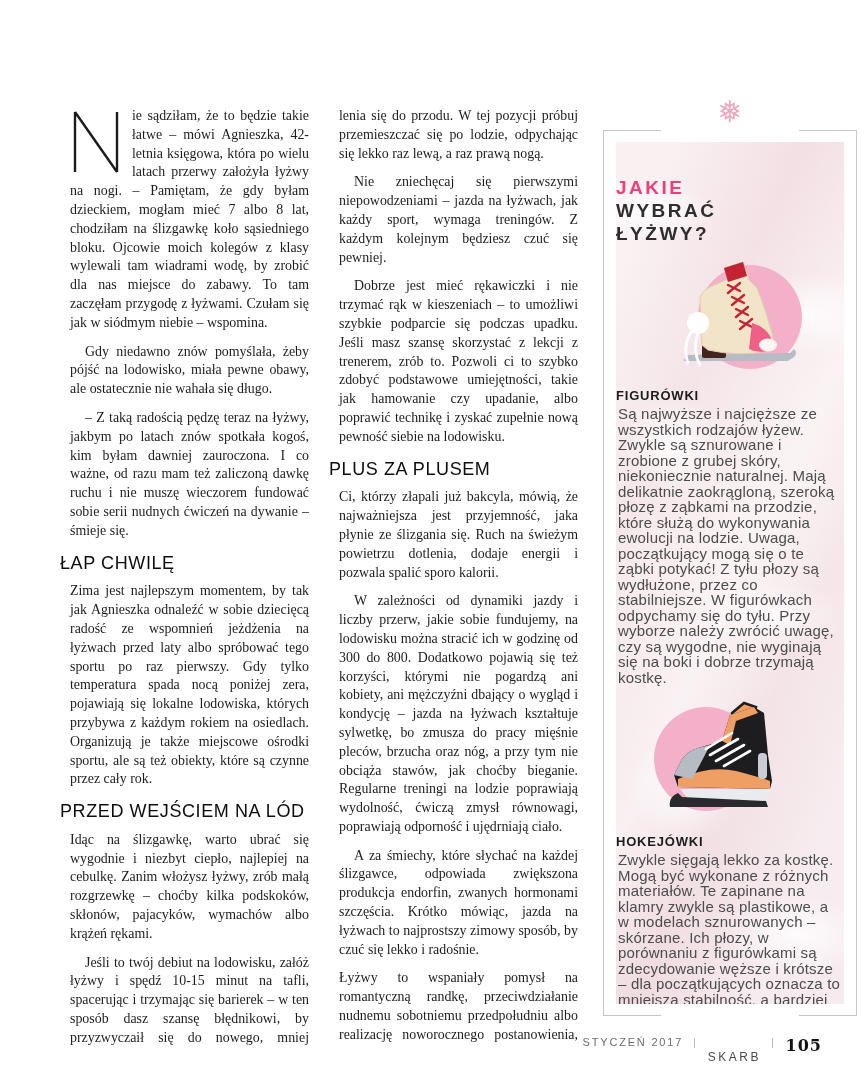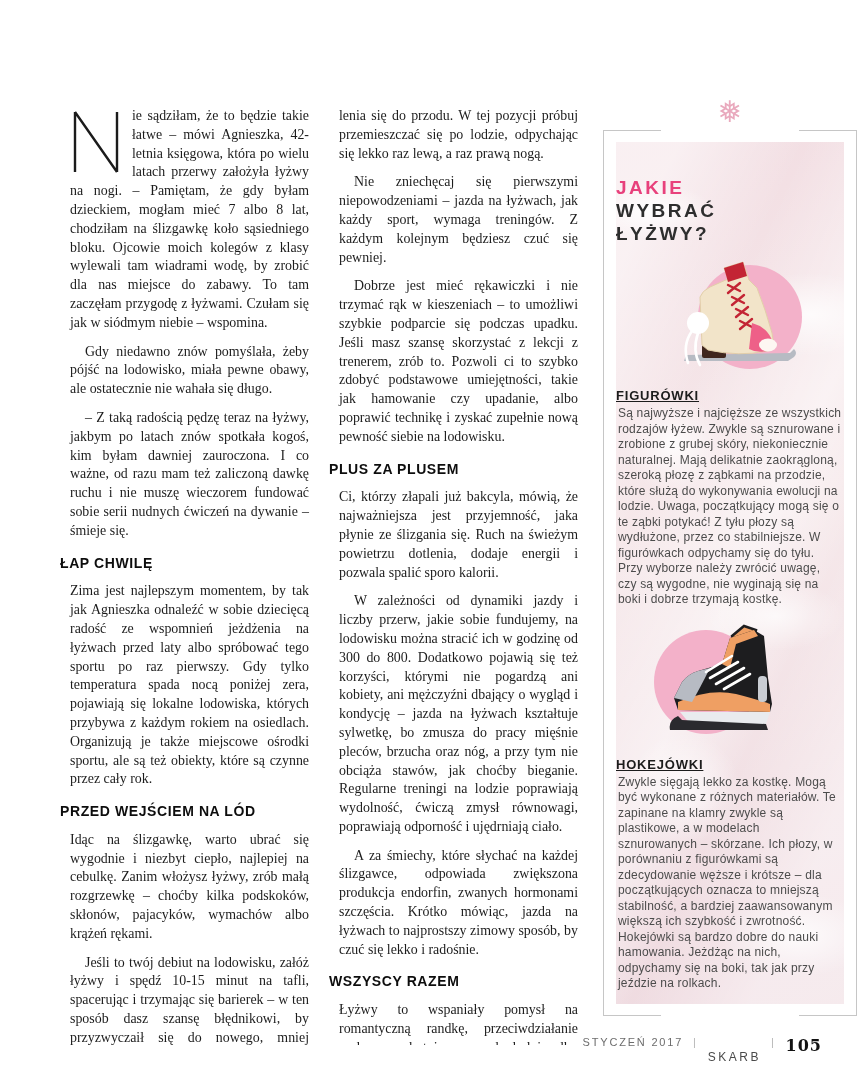--- a/index.html
+++ b/index.html
@@ -6,21 +6,21 @@
   .page { position:relative; width:867px; height:1086px; background:#ffffff; overflow:hidden;
           font-family:"Liberation Serif", serif; color:#1c1c1c; }
 
   
   .col { position:absolute; top:97px; width:259px; height:948px; overflow:hidden;
          text-align:justify; font-size:13.9px; line-height:18.8px; }
   .col1 { left:60px; }
   .col2 { left:329px; }
   .col p { margin:10px; }
   p.indent { text-indent:15px; }
-  h3.sec { font-family:"Liberation Sans", sans-serif; font-size:14px; font-weight:700;
+  h3.sec { font-family:"Liberation Sans", sans-serif; font-size:18px; font-weight:400;
            letter-spacing:0.6px; color:#0d0d0d; margin:13px 0 6px; text-align:left; }
   .dropcap-svg { float:left; margin:4px 10px 0 0; }
   .sr { position:absolute; width:1px; height:1px; overflow:hidden; clip:rect(0 0 0 0); }
   .arrow { float:right; color:#d02f4d; font-family:"DejaVu Sans", sans-serif;
            font-size:15px; line-height:18.8px; }
 
   
   .sidebar { position:absolute; left:603px; top:96px; width:254px; }
   .orn { display:block; text-align:center; color:#e9a9bd; font-size:30px; line-height:32px;
          height:34px; font-family:"DejaVu Sans", sans-serif; }
@@ -41,22 +41,22 @@
              radial-gradient(100px 50px at 70% 55%, rgba(255,255,255,.70), rgba(255,255,255,0) 70%),
              radial-gradient(80px 80px at 30% 75%,  rgba(255,255,255,.75), rgba(255,255,255,0) 70%),
              radial-gradient(110px 60px at 80% 92%, rgba(255,255,255,.80), rgba(255,255,255,0) 70%),
              linear-gradient(115deg, rgba(255,255,255,.55) 10%, rgba(255,255,255,0) 30%,
                              rgba(255,255,255,.50) 52%, rgba(255,255,255,0) 66%, rgba(255,255,255,.45) 85%),
              linear-gradient(160deg, #f2dde2, #f6e9eb 45%, #eed9df 100%); }
   .sb-title { margin-top:34px; font-weight:700; font-size:19px; letter-spacing:2.5px;
               line-height:23px; color:#2e2e2e; }
   .sb-title .accent { color:#e8417c; display:block; }
   .illo { display:block; margin:8px auto 0; }
-  .sb-h { font-weight:700; font-size:13px; letter-spacing:0.8px; color:#1c1c1c; margin:3px 0 3px;text-decoration:underline; }
-  .sb-p { font-size:12px; line-height:15.5px; letter-spacing:0.2px; margin:0 2px; color:#4c4c4c; }
+  .sb-h { font-weight:700; font-size:13px; letter-spacing:0.8px; color:#1c1c1c; margin:3px 0 3px; }
+  .sb-p { font-size:15px; line-height:15.5px; letter-spacing:0.2px; margin:0 2px; color:#4c4c4c; }
 
   
   .footer { position:absolute; right:45px; bottom:22px; display:flex; align-items:flex-start; gap:10px;
             font-family:"Liberation Sans", sans-serif; font-size:11px; letter-spacing:1.8px; color:#6d6d6d; }
   .footer .mag { color:#4a4a4a; letter-spacing:2.5px; font-size:12px;margin-top:14px; }
   .footer .sep { color:#b5b5b5; }
   .footer .pg  { font-family:"DejaVu Serif", serif; font-weight:700; font-size:16px;
                  letter-spacing:1px; color:#121212; }
 </style>
 </head>
@@ -82,21 +82,20 @@
   </div>
 
   <div class="col col2">
     <p>lenia się do przodu. W tej pozycji próbuj przemieszczać się po lodzie, odpychając się lekko raz lewą, a raz prawą nogą.</p>
     <p class="indent">Nie zniechęcaj się pierwszymi niepowodzeniami – jazda na łyżwach, jak każdy sport, wymaga treningów. Z każdym kolejnym będziesz czuć się pewniej.</p>
     <p class="indent">Dobrze jest mieć rękawiczki i nie trzymać rąk w kieszeniach – to umożliwi szybkie podparcie się podczas upadku. Jeśli masz szansę skorzystać z lekcji z trenerem, zrób to. Pozwoli ci to szybko zdobyć podstawowe umiejętności, takie jak hamowanie czy upadanie, albo poprawić technikę i zyskać zupełnie nową pewność siebie na lodowisku.</p>
     <h3 class="sec">PLUS ZA PLUSEM</h3>
     <p>Ci, którzy złapali już bakcyla, mówią, że najważniejsza jest przyjemność, jaka płynie ze ślizgania się. Ruch na świeżym powietrzu dotlenia, dodaje energii i pozwala spalić sporo kalorii.</p>
     <p class="indent">W zależności od dynamiki jazdy i liczby przerw, jakie sobie fundujemy, na lodowisku można stracić ich w godzinę od 300 do 800. Dodatkowo pojawią się też korzyści, którymi nie pogardzą ani kobiety, ani mężczyźni dbający o wygląd i kondycję – jazda na łyżwach kształtuje sylwetkę, bo zmusza do pracy mięśnie pleców, brzucha oraz nóg, a przy tym nie obciąża stawów, jak choćby bieganie. Regularne treningi na lodzie poprawiają wydolność, ćwiczą zmysł równowagi, poprawiają odporność i ujędrniają ciało.</p>
     <p class="indent">A za śmiechy, które słychać na każdej ślizgawce, odpowiada zwiększona produkcja endorfin, zwanych hormonami szczęścia. Krótko mówiąc, jazda na łyżwach to najprostszy zimowy sposób, by czuć się lekko i radośnie.</p>
-    <h3 class="sec">WSZYSCY RAZEM</h3>
     <p>
       <span>Łyżwy to wspaniały pomysł na romantyczną randkę, przeciwdziałanie nudnemu sobotniemu przedpołudniu albo realizację noworocznego postanowienia, że będziemy się więcej ruszać. Zaproś więc rodzinę i wybierzcie się na godzinę radosnego ślizgania się, ścigania i cieszenia się z bycia razem.</span>
       <span class="arrow">→</span>
     </p>
   </div>
 
   <div class="sidebar">
     <span class="orn">❅</span>
     <div class="box">
       <span class="edge e-left"></span>

